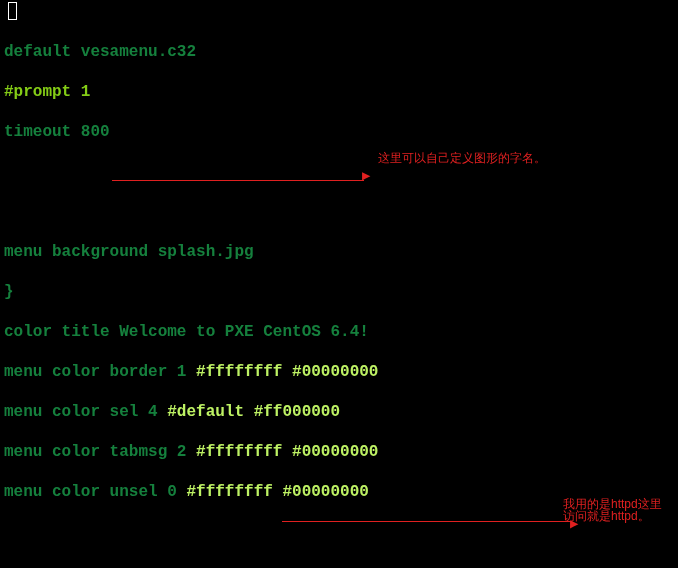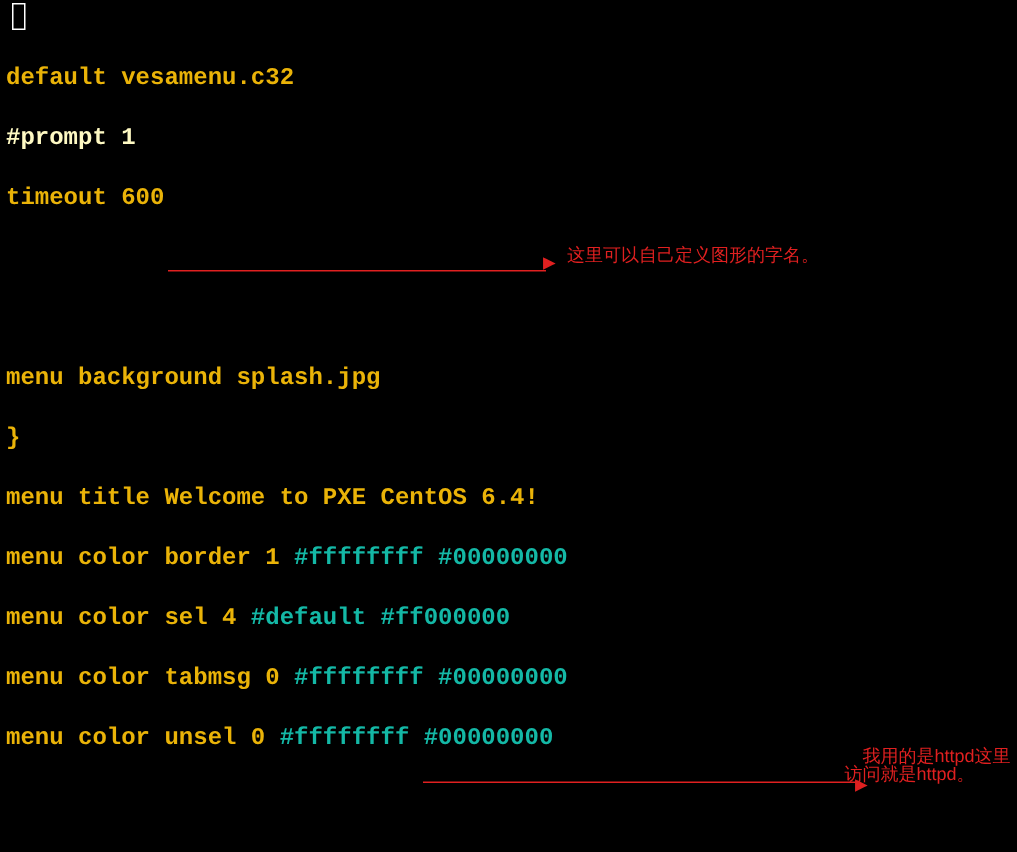--- a/index.html
+++ b/index.html
@@ -13,23 +13,23 @@
     font-size: 16px;
     line-height: 20px;
     font-weight: bold;
   }
   .terminal {
     padding: 2px 4px;
     position: relative;
     white-space: pre;
   }
   .line { display: block; }
-  .white { color: #eab308; }
-  .cyan  { color: #fef9c3; }
-  .blue  { color: #14b8a6; }
+  .white { color: #15803d; }
+  .cyan  { color: #84cc16; }
+  .blue  { color: #bef264; }
   .annot {
     color: #e02020;
     font-family: "SimSun", "Microsoft YaHei", sans-serif;
     font-size: 12px;
     font-weight: normal;
     white-space: nowrap;
     position: absolute;
   }
   .cursor {
     position: absolute;
@@ -56,44 +56,44 @@
     pointer-events: none;
   }
 </style>
 </head>
 <body>
 
 <div class="terminal">
 <div class="cursor"></div>
 <span class="line white">default vesamenu.c32</span>
 <span class="line cyan">#prompt 1</span>
-<span class="line white">timeout 600</span>
+<span class="line white">timeout 800</span>
 <span class="line white"> </span>
 <span class="line white"> </span>
 <span class="line white">menu background splash.jpg</span>
 <span class="line white">}</span>
-<span class="line"><span class="white">menu title </span><span class="white">Welcome to PXE CentOS 6.4!</span></span>
+<span class="line"><span class="white">color title </span><span class="white">Welcome to PXE CentOS 6.4!</span></span>
 <span class="line"><span class="white">menu color border 1 </span><span class="blue">#ffffffff #00000000</span></span>
 <span class="line"><span class="white">menu color sel 4 </span><span class="blue">#default #ff000000</span></span>
-<span class="line"><span class="white">menu color tabmsg 0 </span><span class="blue">#ffffffff #00000000</span></span>
+<span class="line"><span class="white">menu color tabmsg 2 </span><span class="blue">#ffffffff #00000000</span></span>
 <span class="line"><span class="white">menu color unsel 0 </span><span class="blue">#ffffffff #00000000</span></span>
 
 
 
 
 
 
 
 
 
 
 
 
 
 <div class="underline-title" style="left:112px; top:180px; width:252px;"></div>
 <span class="arrow" style="left:362px; top:166px;">▶</span>
-<span class="annot" style="left:378px; top:160px;">这里可以自己定义图形的字名。</span>
+<span class="annot" style="left:378px; top:148px;">这里可以自己定义图形的字名。</span>
 
 <div class="underline-ks" style="left:282px; top:521px; width:290px;"></div>
 <span class="arrow" style="left:570px; top:514px;">▶</span>
-<span class="annot" style="left:575px; top:494px;">我用的是httpd这里</span>
+<span class="annot" style="left:563px; top:494px;">我用的是httpd这里</span>
 <span class="annot" style="left:563px; top:506px;">访问就是httpd。</span>
 </div>
 
 </body></html>

